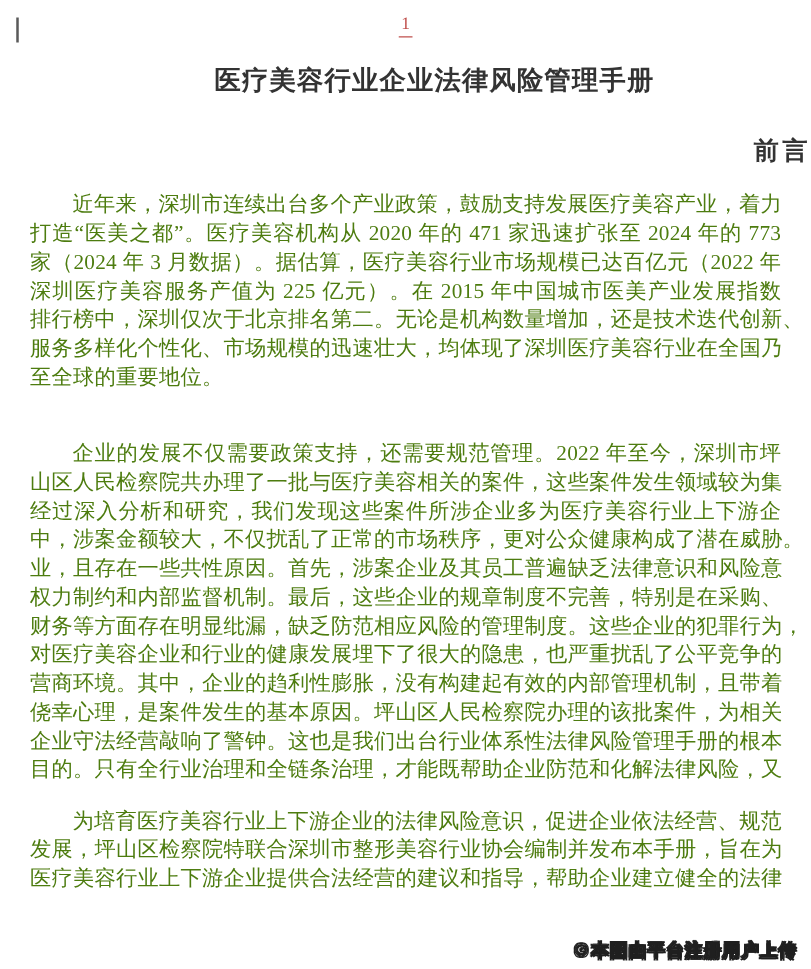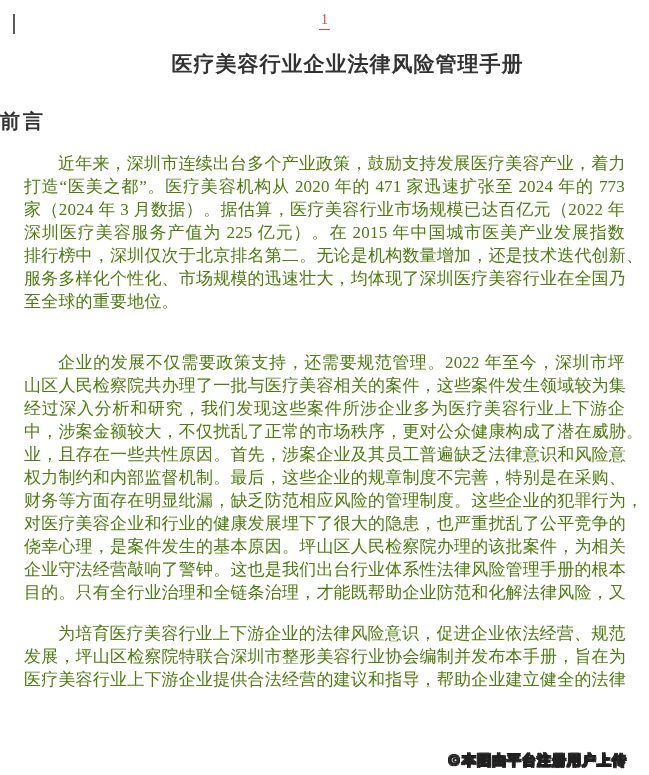--- a/index.html
+++ b/index.html
@@ -42,21 +42,21 @@
     text-align: center;
     font-size: 21px;
     font-weight: 700;
     letter-spacing: 1px;
     color: #333333;
     line-height: 28px;
     padding-left: 46px;
   }
   .section-heading {
     margin: 30px 0 0 0;
-    text-align: left;
+    text-align: right;
     font-size: 20px;
     font-weight: 700;
     letter-spacing: 3px;
     color: #333333;
     line-height: 26px;
   }
   .para {
     padding: 0 24px;
     font-size: 17px;
     line-height: 23px;
@@ -71,21 +71,21 @@
     white-space: nowrap;
     letter-spacing: 0.2px;
   }
   .line.indent { text-indent: 2em; }
   .line.short {
     text-align-last: left;
     white-space: normal;
   }
   .watermark {
     position: absolute;
-    right: 22px;
+    right: 11px;
     bottom: 5px;
     font-family: "DejaVu Sans", "Liberation Sans", sans-serif;
     font-size: 14px;
     font-weight: 700;
     color: #ffffff;
     letter-spacing: 1px;
     -webkit-text-stroke: 1px #1f1f1f;
     text-shadow:
       -1px -1px 0 #1f1f1f,
        1px -1px 0 #1f1f1f,
@@ -120,20 +120,21 @@
 
   <div class="para para-2">
     <div class="line indent">企业的发展不仅需要政策支持，还需要规范管理。2022 年至今，深圳市坪</div>
     <div class="line">山区人民检察院共办理了一批与医疗美容相关的案件，这些案件发生领域较为集</div>
     <div class="line">经过深入分析和研究，我们发现这些案件所涉企业多为医疗美容行业上下游企</div>
     <div class="line">中，涉案金额较大，不仅扰乱了正常的市场秩序，更对公众健康构成了潜在威胁。</div>
     <div class="line">业，且存在一些共性原因。首先，涉案企业及其员工普遍缺乏法律意识和风险意</div>
     <div class="line">权力制约和内部监督机制。最后，这些企业的规章制度不完善，特别是在采购、</div>
     <div class="line">财务等方面存在明显纰漏，缺乏防范相应风险的管理制度。这些企业的犯罪行为，</div>
     <div class="line">对医疗美容企业和行业的健康发展埋下了很大的隐患，也严重扰乱了公平竞争的</div>
+    <div class="line">营商环境。其中，企业的趋利性膨胀，没有构建起有效的内部管理机制，且带着</div>
     <div class="line">侥幸心理，是案件发生的基本原因。坪山区人民检察院办理的该批案件，为相关</div>
     <div class="line">企业守法经营敲响了警钟。这也是我们出台行业体系性法律风险管理手册的根本</div>
     <div class="line">目的。只有全行业治理和全链条治理，才能既帮助企业防范和化解法律风险，又</div>
   </div>
 
   <div class="para para-3">
     <div class="line indent">为培育医疗美容行业上下游企业的法律风险意识，促进企业依法经营、规范</div>
     <div class="line">发展，坪山区检察院特联合深圳市整形美容行业协会编制并发布本手册，旨在为</div>
     <div class="line">医疗美容行业上下游企业提供合法经营的建议和指导，帮助企业建立健全的法律</div>
   </div>

